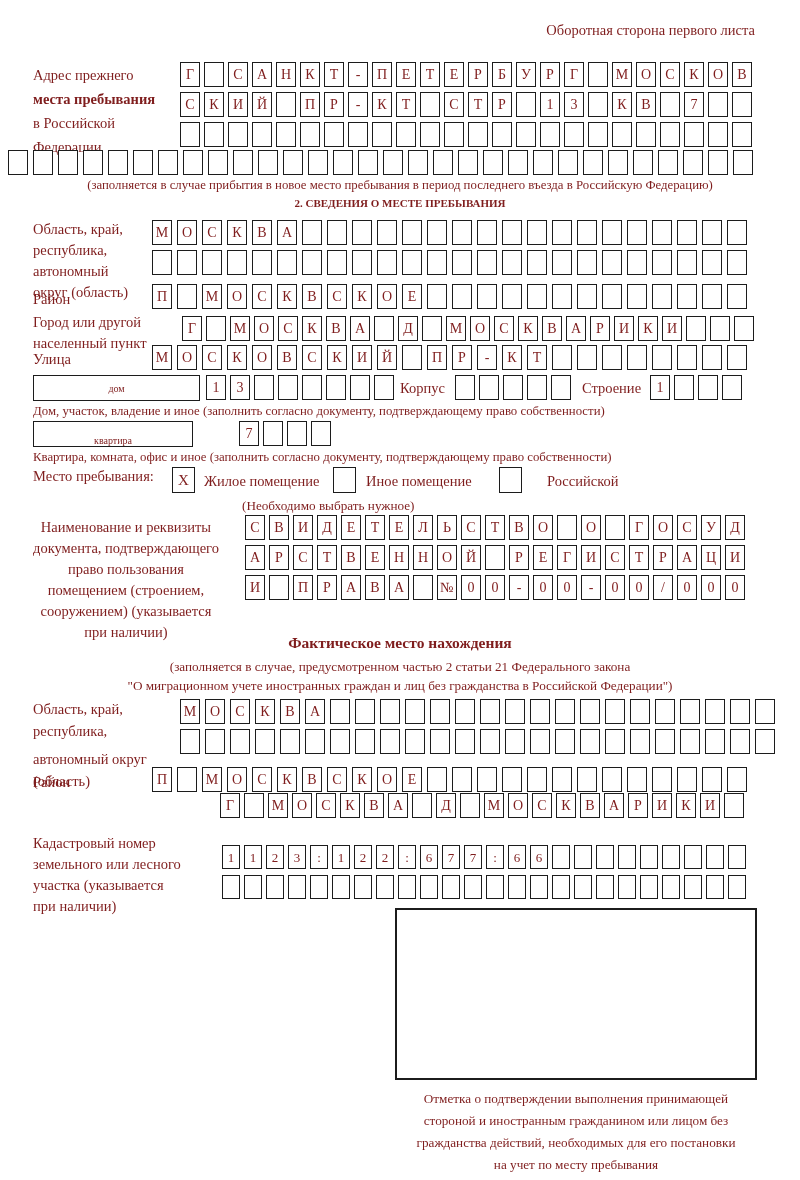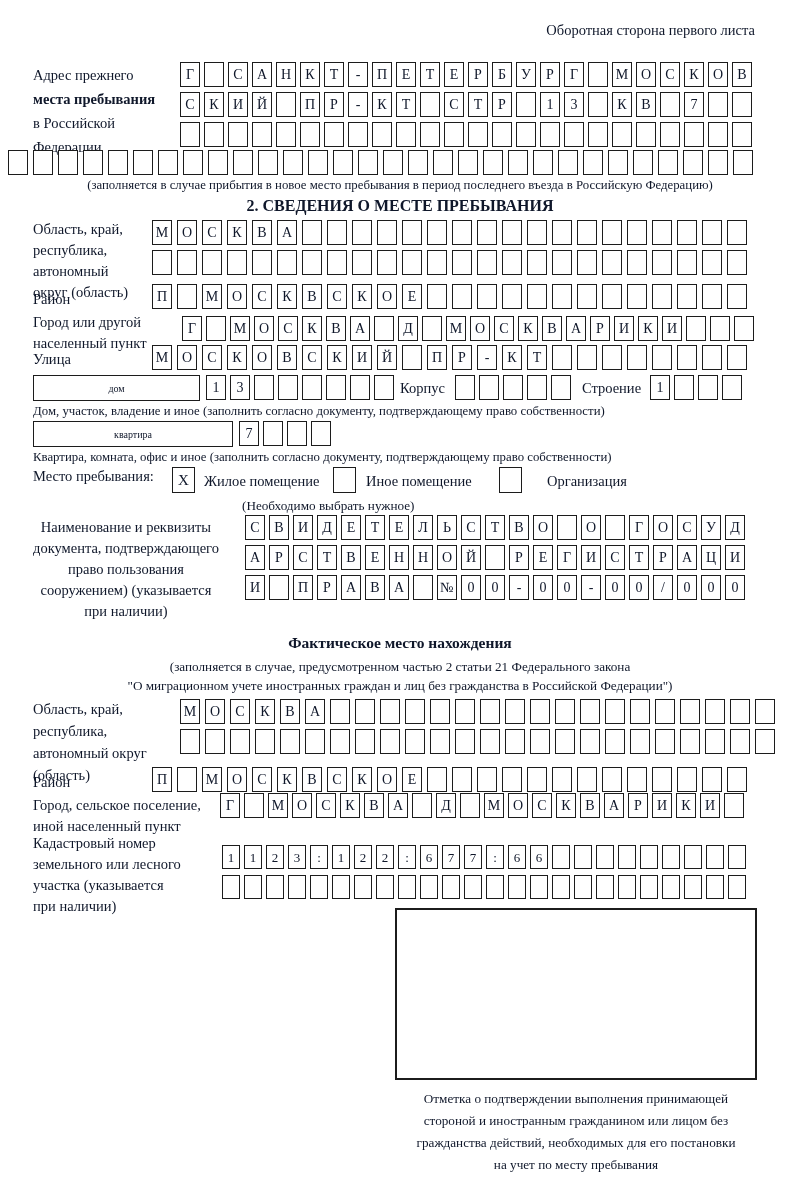--- a/index.html
+++ b/index.html
@@ -1,18 +1,18 @@
 <!DOCTYPE html>
 <html><head>
 <meta charset="utf-8">
 <style>
   html,body{margin:0;padding:0;background:#fff;}
   #form{
     position:relative;width:800px;height:1180px;background:#ffffff;
-    font-family:"Liberation Serif","DejaVu Serif",serif;color:#0f172a;overflow:hidden;
+    font-family:"Liberation Serif","DejaVu Serif",serif;color:#7f1d1d;overflow:hidden;
   }
   .abs{position:absolute;}
   .lbl{font-size:14.5px;line-height:21px;white-space:nowrap;}
   .cap{font-size:12.8px;white-space:nowrap;}
   .bold{font-weight:bold;}
   .center{width:800px;text-align:center;left:0;}
   .grid{position:absolute;display:flex;gap:4px;}
   .g5{gap:5px;}
   .grid .cell{
     box-sizing:border-box;flex:none;width:20px;height:25px;background:#fff;
@@ -149,21 +149,21 @@
       <span class="cell"></span>
       <span class="cell"></span>
       <span class="cell"></span>
       <span class="cell"></span>
       <span class="cell"></span>
       <span class="cell"></span>
       <span class="cell"></span>
     </div>
   <div class="abs cap center" style="top:178px;">(заполняется в случае прибытия в новое место пребывания в период последнего въезда в Российскую Федерацию)</div>
 
-  <div class="abs bold center" style="top:197px;font-size:16px;">2. СВЕДЕНИЯ О МЕСТЕ ПРЕБЫВАНИЯ</div>
+  <div class="abs bold center" style="top:197px;font-size:11px;">2. СВЕДЕНИЯ О МЕСТЕ ПРЕБЫВАНИЯ</div>
 
   <div class="abs" style="left:33px;top:219px;">
     <div class="lbl">Область, край,</div>
     <div class="lbl">республика,</div>
     <div class="lbl">автономный</div>
     <div class="lbl">округ (область)</div>
   </div>
   <div class="grid g5" style="left:152px;top:220px;">
       <span class="cell">М</span>
       <span class="cell">О</span>
@@ -327,46 +327,47 @@
     </div>
   <div class="abs lbl" style="left:582px;top:378px;">Строение</div>
   <div class="grid" style="left:650px;top:375px;">
       <span class="cell">1</span>
       <span class="cell"></span>
       <span class="cell"></span>
       <span class="cell"></span>
     </div>
   <div class="abs cap" style="left:33px;top:404px;">Дом, участок, владение и иное (заполнить согласно документу, подтверждающему право собственности)</div>
 
-  <div class="abs widebox" style="left:33px;top:421px;width:200px;">
+  <div class="abs widebox" style="left:33px;top:421px;width:160px;align-items:flex-end;">
     <span>квартира</span>
   </div>
   <div class="grid" style="left:239px;top:421px;">
       <span class="cell">7</span>
       <span class="cell"></span>
       <span class="cell"></span>
       <span class="cell"></span>
     </div>
   <div class="abs cap" style="left:33px;top:450px;">Квартира, комната, офис и иное (заполнить согласно документу, подтверждающему право собственности)</div>
 
   <div class="abs lbl" style="left:33px;top:466px;">Место пребывания:</div>
   <div class="abs chk" style="left:172px;top:467px;">
     <span>X</span>
   </div>
   <div class="abs lbl" style="left:204px;top:471px;">Жилое помещение</div>
   <div class="abs chk" style="left:333px;top:467px;"></div>
   <div class="abs lbl" style="left:366px;top:471px;">Иное помещение</div>
   <div class="abs chk" style="left:499px;top:467px;"></div>
-  <div class="abs lbl" style="left:547px;top:471px;">Организация</div>
+  <div class="abs lbl" style="left:547px;top:471px;">Российской</div>
   <div class="abs cap" style="left:242px;top:498px;font-size:13.2px;">(Необходимо выбрать нужное)</div>
 
   <div class="abs" style="left:33px;top:517px;text-align:center;">
     <div class="lbl">Наименование и реквизиты</div>
     <div class="lbl">документа, подтверждающего</div>
     <div class="lbl">право пользования</div>
+    <div class="lbl">помещением (строением,</div>
     <div class="lbl">сооружением) (указывается</div>
     <div class="lbl">при наличии)</div>
   </div>
   <div class="grid" style="left:245px;top:515px;">
       <span class="cell">С</span>
       <span class="cell">В</span>
       <span class="cell">И</span>
       <span class="cell">Д</span>
       <span class="cell">Е</span>
       <span class="cell">Т</span>
@@ -433,21 +434,21 @@
       <span class="cell">0</span>
     </div>
 
   <div class="abs bold center" style="top:634px;font-size:15.5px;">Фактическое место нахождения</div>
   <div class="abs cap center" style="top:659px;font-size:13.2px;">(заполняется в случае, предусмотренном частью 2 статьи 21 Федерального закона</div>
   <div class="abs cap center" style="top:678px;font-size:13.2px;">"О миграционном учете иностранных граждан и лиц без гражданства в Российской Федерации")</div>
 
   <div class="abs" style="left:33px;top:698px;">
     <div class="lbl" style="line-height:22px;">Область, край,</div>
     <div class="lbl" style="line-height:22px;">республика,</div>
-    <div class="lbl" style="line-height:22px;">автономный округ</div>
+    <div class="lbl" style="line-height:22px;margin-top:6px;">автономный округ</div>
     <div class="lbl" style="line-height:22px;">(область)</div>
   </div>
   <div class="grid g5" style="left:180px;top:699px;">
       <span class="cell">М</span>
       <span class="cell">О</span>
       <span class="cell">С</span>
       <span class="cell">К</span>
       <span class="cell">В</span>
       <span class="cell">А</span>
       <span class="cell"></span>
@@ -517,24 +518,20 @@
       <span class="cell"></span>
       <span class="cell"></span>
       <span class="cell"></span>
       <span class="cell"></span>
       <span class="cell"></span>
       <span class="cell"></span>
       <span class="cell"></span>
       <span class="cell"></span>
     </div>
 
-  <div class="abs" style="left:33px;top:795px;">
-    <div class="lbl">Город, сельское поселение,</div>
-    <div class="lbl">иной населенный пункт</div>
-  </div>
   <div class="grid" style="left:220px;top:793px;">
       <span class="cell">Г</span>
       <span class="cell"></span>
       <span class="cell">М</span>
       <span class="cell">О</span>
       <span class="cell">С</span>
       <span class="cell">К</span>
       <span class="cell">В</span>
       <span class="cell">А</span>
       <span class="cell"></span>

